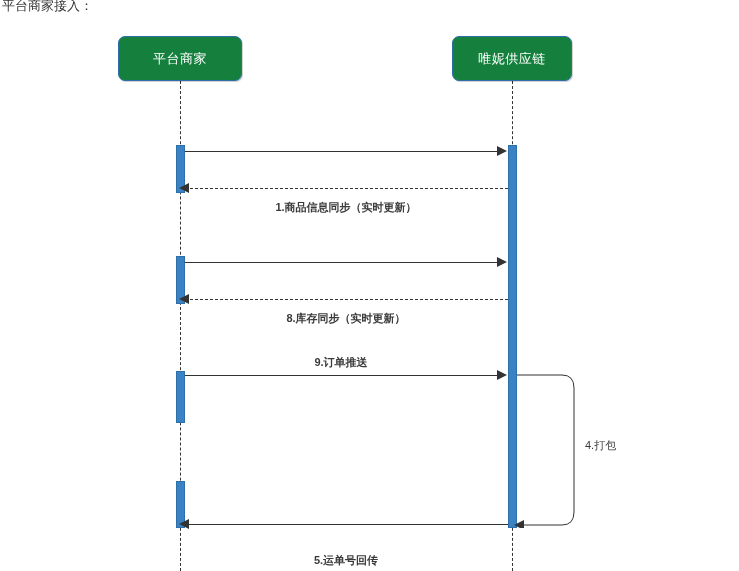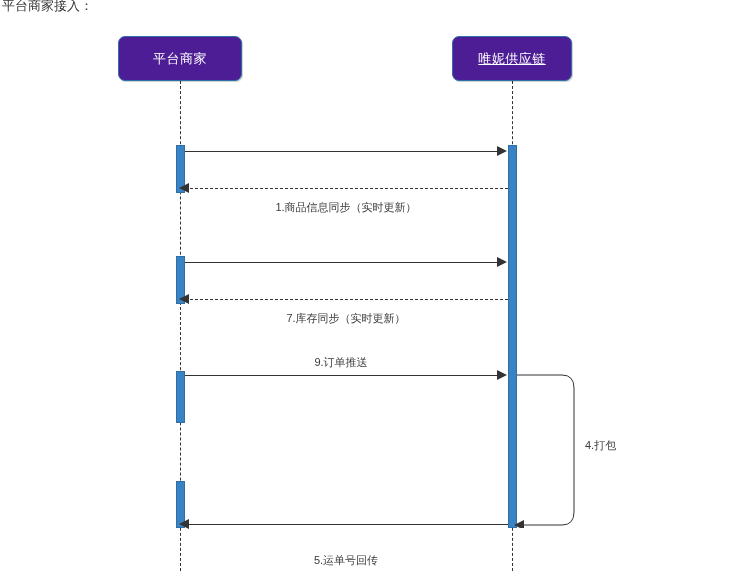--- a/index.html
+++ b/index.html
@@ -30,32 +30,32 @@
     line-height: 18px;
     color: #333333;
     white-space: nowrap;
   }
 
   
   .actor-box {
     position: absolute;
     box-sizing: border-box;
     border-radius: 7px;
-    background: #4c1d95;
+    background: #15803d;
     border: 1px solid #2f6fa8;
     color: #ffffff;
     font-size: 13px;
     display: flex;
     align-items: center;
     justify-content: center;
     letter-spacing: 0.5px;
     box-shadow: 1px 1px 0 rgba(0,0,0,0.18);
   }
   #actor-left  { left: 118px; top: 36px; width: 124px; height: 45px; }
-  #actor-right { left: 452px; top: 36px; width: 120px; height: 45px; text-decoration: underline; }
+  #actor-right { left: 452px; top: 36px; width: 120px; height: 45px; }
 
   
   .lifeline {
     position: absolute;
     width: 0;
     border-left: 1px dashed #333333;
     top: 81px;
     height: 490px;
   }
   #lifeline-left  { left: 180px; }
@@ -99,21 +99,21 @@
 
   
   .msg-label {
     position: absolute;
     font-size: 11px;
     line-height: 14px;
     color: #3a3a3a;
     white-space: nowrap;
     text-align: center;
   }
-  .msg-label.centered { transform: translateX(-50%); }
+  .msg-label.centered { transform: translateX(-50%); font-weight: bold; }
 
   
   #self-loop-wrap {
     position: absolute;
     left: 512px;
     top: 372px;
     width: 70px;
     height: 156px;
   }
   #self-loop-wrap svg { display: block; }
@@ -146,21 +146,21 @@
 
   <div class="msg-line dashed" style="left:185px; top:188px; width:323px;"></div>
   <div class="arrow-head left" style="left:179px; top:183px;"></div>
   <div class="msg-label centered" style="left:346px; top:200px;">1.商品信息同步（实时更新）</div>
 
   <div class="msg-line solid" style="left:185px; top:262px; width:318px;"></div>
   <div class="arrow-head right" style="left:497px; top:257px;"></div>
 
   <div class="msg-line dashed" style="left:185px; top:299px; width:323px;"></div>
   <div class="arrow-head left" style="left:179px; top:294px;"></div>
-  <div class="msg-label centered" style="left:346px; top:311px;">7.库存同步（实时更新）</div>
+  <div class="msg-label centered" style="left:346px; top:311px;">8.库存同步（实时更新）</div>
 
   <div class="msg-label centered" style="left:341px; top:355px;">9.订单推送</div>
   <div class="msg-line solid" style="left:185px; top:375px; width:318px;"></div>
   <div class="arrow-head right" style="left:497px; top:370px;"></div>
 
   <div id="self-loop-wrap">
     <svg width="70" height="156" viewBox="0 0 70 156" xmlns="http://www.w3.org/2000/svg">
       <path d="M 5 3 L 50 3 Q 62 3 62 16 L 62 140 Q 62 153 50 153 L 12 153" fill="none" stroke="#333333" stroke-width="1"></path>
       <polygon points="2,153 12,148 12,158" fill="#333333"></polygon>
     </svg>

